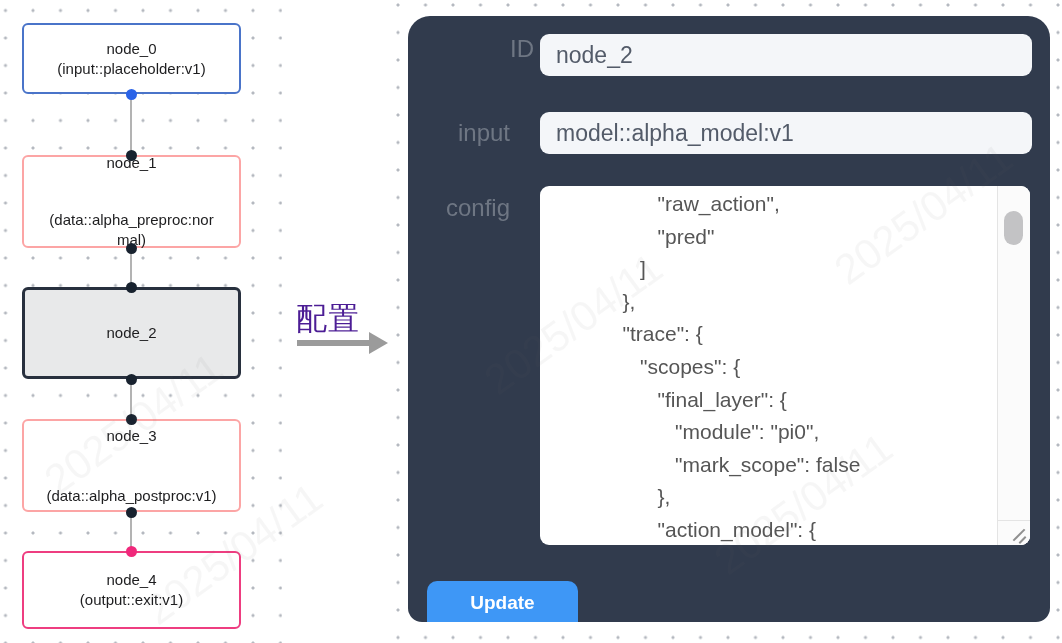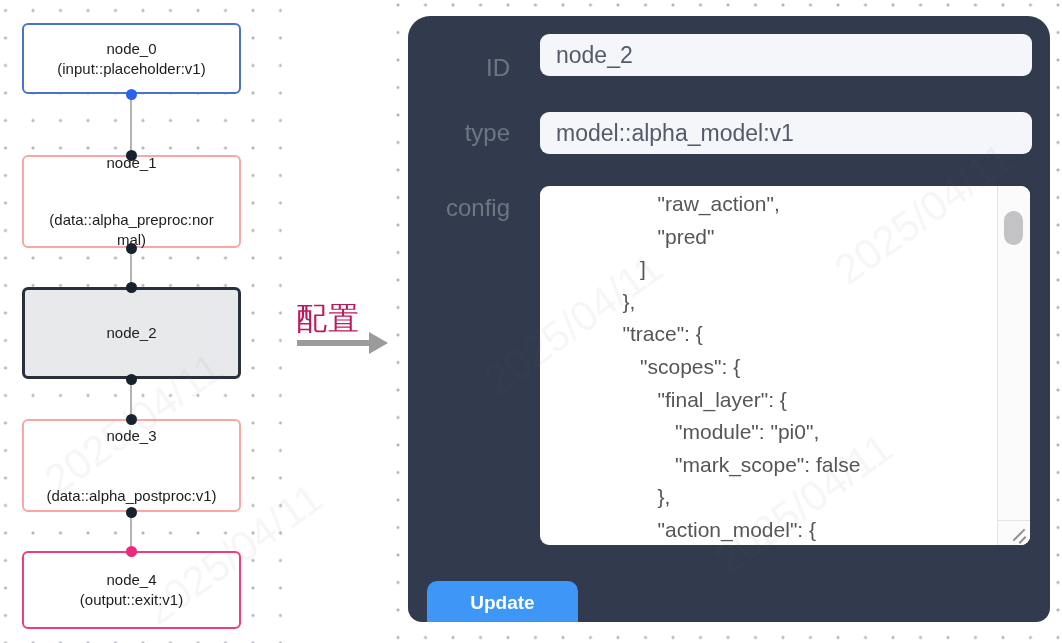--- a/index.html
+++ b/index.html
@@ -38,38 +38,38 @@
   .port{
     position:absolute;width:11px;height:11px;border-radius:50%;
     background:#18222f;left:126px;z-index:3;cursor:crosshair;
   }
   .port.blue{background:#2a63e8;}
   .port.pink{background:#f0287b;}
 
   
   .cfg-label{
     position:absolute;left:296px;top:298px;width:90px;
-    font-size:31px;color:#be185d;letter-spacing:1px;z-index:2;
+    font-size:31px;color:#4c1d95;letter-spacing:1px;z-index:2;
   }
   .arrow-line{position:absolute;left:297px;top:340px;width:74px;height:6px;background:#9b9b9b;z-index:2;}
   .arrow-head{
     position:absolute;left:369px;top:332px;width:0;height:0;z-index:2;
     border-left:19px solid #9b9b9b;border-top:11px solid rgba(0,0,0,0);border-bottom:11px solid rgba(0,0,0,0);
   }
 
   
   .panel{
     position:absolute;left:408px;top:16px;width:642px;height:606px;
     background:#313b4d;border-radius:22px 22px 14px 14px;overflow:hidden;z-index:2;
   }
   .field-label{
     position:absolute;left:0;width:102px;text-align:right;
     color:#6e7683;font-size:24px;z-index:1;
   }
-  .lbl-id{top:31px;height:42px;line-height:42px;}
+  .lbl-id{top:12px;height:42px;line-height:42px;padding-left:24px;}
   .lbl-type{top:96px;height:42px;line-height:42px;}
   .lbl-config{top:177px;height:30px;line-height:30px;}
   .panel input{
     position:absolute;left:132px;width:492px;height:42px;box-sizing:border-box;
     background:#f4f6f9;border:none;border-radius:9px;outline:none;
     font-family:"Liberation Sans","DejaVu Sans",sans-serif;
     font-size:23px;color:#535b69;padding:0 16px;
   }
   .inp-id{top:18px;}
   .inp-type{top:96px;}
@@ -152,21 +152,21 @@
 <div class="port" style="top:507px;"></div>
 <div class="port pink" style="top:546px;"></div>
 
 <div class="cfg-label">配置</div>
 <div class="arrow-line"></div>
 <div class="arrow-head"></div>
 
 <div class="panel">
   <div class="field-label lbl-id">ID</div>
   <input class="inp-id" readonly="" value="node_2" style="">
-  <div class="field-label lbl-type">type</div>
+  <div class="field-label lbl-type">input</div>
   <input class="inp-type" readonly="" value="model::alpha_model:v1" style="">
   <div class="field-label lbl-config">config</div>
 
   <div class="ta">
     <pre>               "raw_action",
                "pred"
             ]
          },
          "trace": {
             "scopes": {

